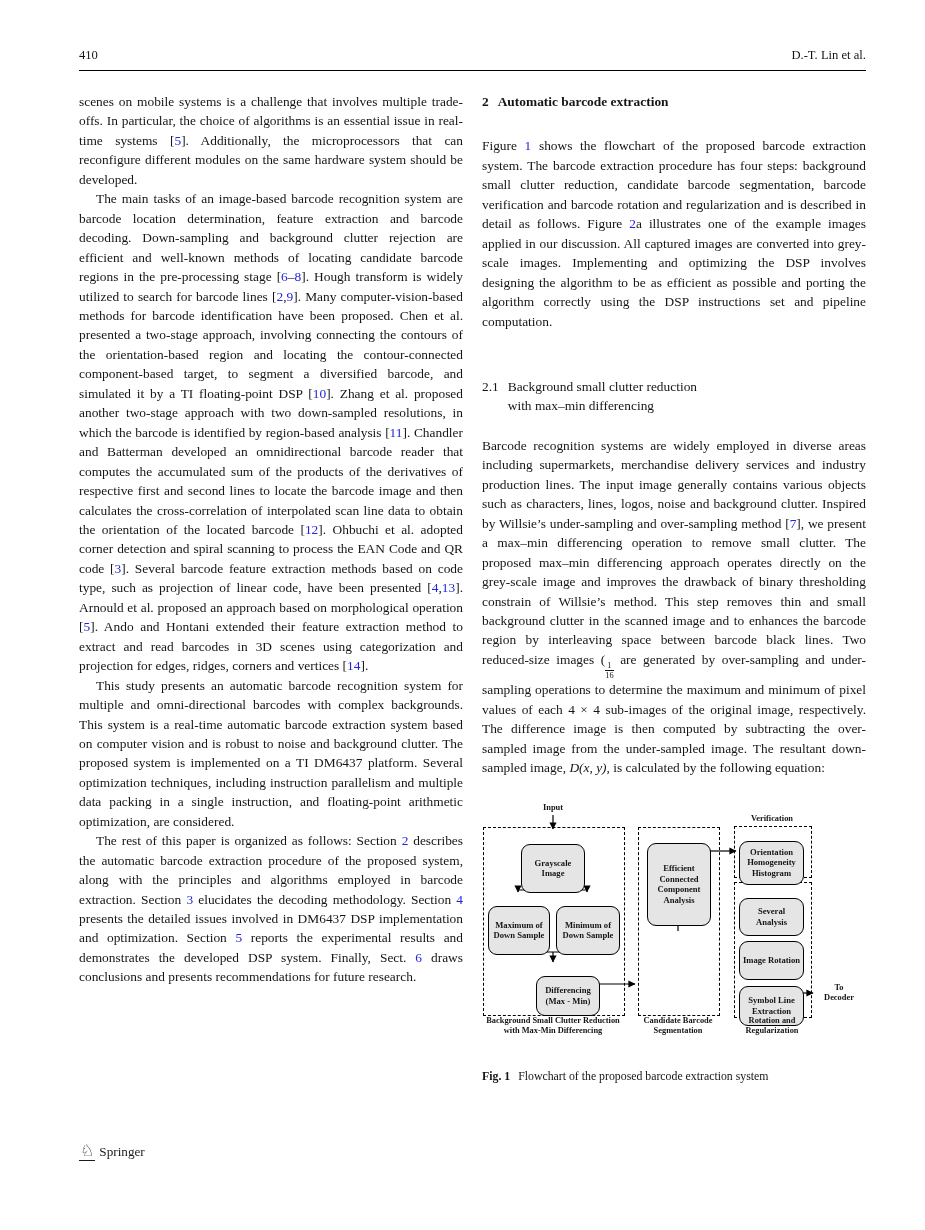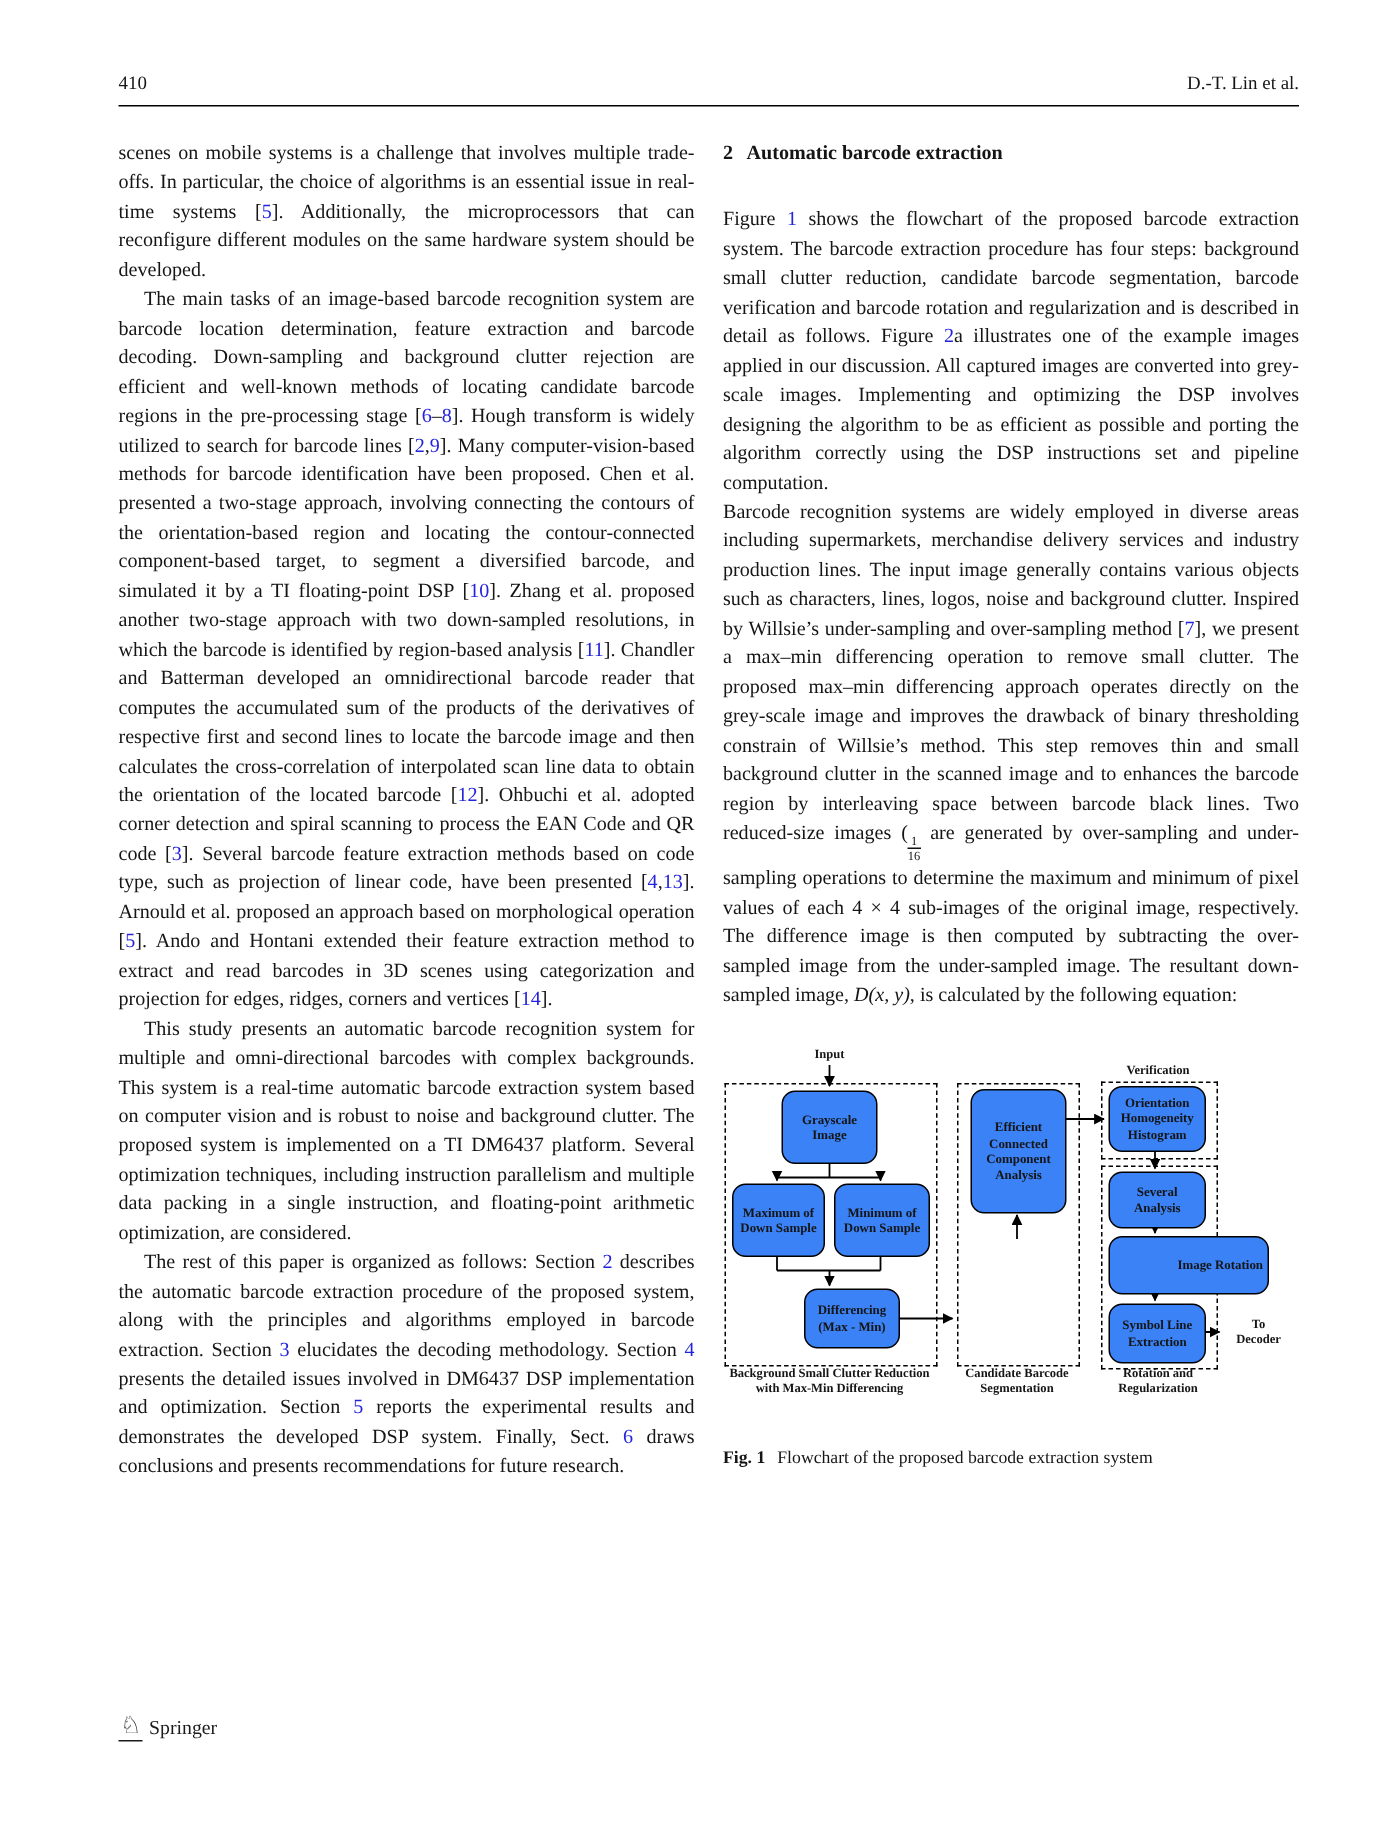--- a/index.html
+++ b/index.html
@@ -16,23 +16,23 @@
   .italic{font-style:italic;}
   .frac{display:inline-flex;flex-direction:column;vertical-align:-0.5em;
         font-size:0.62em;line-height:1.1;text-align:center;}
   .fn{border-bottom:0.9px solid #111;padding:0 1px;display:block;}
   .fd{display:block;}
   .sec-heading{font-weight:bold;margin:0 0 25px 0;display:flex;gap:9px;text-align:left;}
   .subsec{margin:46px 0 20px 0;display:flex;gap:9px;text-align:left;}
   .sstitle{white-space:pre-line;}
   
   .fig{position:relative;width:388px;height:238px;margin-top:24px;text-align:left;}
-  .fbox{position:absolute;border:1.3px solid #000;border-radius:9px;background:#3b82f6;
+  .fbox{position:absolute;border:1.3px solid #000;border-radius:9px;background:#e5e5e5;
         display:flex;align-items:center;justify-content:center;text-align:center;
-        font-weight:bold;font-size:8.6px;line-height:1.22;white-space:pre-line;z-index:3;}
+        font-weight:bold;font-size:8.6px;line-height:1.22;white-space:pre-line;z-index:3;margin-top:12px;}
   .dgroup{position:absolute;border:1.1px dashed #000;z-index:1;background:transparent;}
   .flabel{position:absolute;font-weight:bold;font-size:8.4px;line-height:1.25;
           text-align:center;white-space:pre-line;z-index:3;}
   .arrows{position:absolute;left:0;top:0;z-index:2;}
   .fig-caption{margin-top:27px;font-size:11.8px;text-align:left;}
   .fig-caption .cap-label{font-weight:bold;margin-right:8px;}
   .footer{position:absolute;left:79px;top:1143px;display:flex;align-items:center;gap:4px;
           font-size:13.2px;color:#1b1b1b;}
   .knight{font-size:16px;line-height:1;border-bottom:1px solid #1b1b1b;padding:0 1px 1px 1px;}
 </style>
@@ -55,20 +55,25 @@
         <p class="ind"><span>This study presents an automatic barcode recognition system for multiple and omni-directional barcodes with complex backgrounds. This system is a real-time automatic barcode extraction system based on computer vision and is robust to noise and background clutter. The proposed system is implemented on a TI DM6437 platform. Several optimization techniques, including instruction parallelism and multiple data packing in a single instruction, and floating-point arithmetic optimization, are considered.</span></p>
         <p class="ind"><span>The rest of this paper is organized as follows: Section </span><span class="link">2</span><span> describes the automatic barcode extraction procedure of the proposed system, along with the principles and algorithms employed in barcode extraction. Section </span><span class="link">3</span><span> elucidates the decoding methodology. Section </span><span class="link">4</span><span> presents the detailed issues involved in DM6437 DSP implementation and optimization. Section </span><span class="link">5</span><span> reports the experimental results and demonstrates the developed DSP system. Finally, Sect. </span><span class="link">6</span><span> draws conclusions and presents recommendations for future research.</span></p>
       </div>
 
       <div class="col">
         <div class="sec-heading">
           <span>2</span>
           <span>Automatic barcode extraction</span>
         </div>
         <p><span>Figure </span><span class="link">1</span><span> shows the flowchart of the proposed barcode extraction system. The barcode extraction procedure has four steps: background small clutter reduction, candidate barcode segmentation, barcode verification and barcode rotation and regularization and is described in detail as follows. Figure </span><span class="link">2</span><span>a illustrates one of the example images applied in our discussion. All captured images are converted into grey-scale images. Implementing and optimizing the DSP involves designing the algorithm to be as efficient as possible and porting the algorithm correctly using the DSP instructions set and pipeline computation.</span></p>
+        <div class="subsec">
+          <span>2.1</span>
+          <span class="sstitle">Background small clutter reduction
+with max–min differencing</span>
+        </div>
         <p><span>Barcode recognition systems are widely employed in diverse areas including supermarkets, merchandise delivery services and industry production lines. The input image generally contains various objects such as characters, lines, logos, noise and background clutter. Inspired by Willsie’s under-sampling and over-sampling method [</span><span class="link">7</span><span>], we present a max–min differencing operation to remove small clutter. The proposed max–min differencing approach operates directly on the grey-scale image and improves the drawback of binary thresholding constrain of Willsie’s method. This step removes thin and small background clutter in the scanned image and to enhances the barcode region by interleaving space between barcode black lines. Two reduced-size images (</span><span class="frac">
               <span class="fn">1</span>
               <span class="fd">16</span>
             </span><span> are generated by over-sampling and under-sampling operations to determine the maximum and minimum of pixel values of each 4 × 4 sub-images of the original image, respectively. The difference image is then computed by subtracting the over-sampled image from the under-sampled image. The resultant down-sampled image, </span><span class="italic">D(x, y)</span><span>, is calculated by the following equation:</span></p>
 
         <div class="fig">
 
           <div class="dgroup" style="left:1px;top:25px;width:140px;height:187px;"></div>
           <div class="dgroup" style="left:156px;top:25px;width:80px;height:187px;"></div>
           <div class="dgroup" style="left:252px;top:24px;width:76px;height:50px;"></div>
@@ -113,21 +118,21 @@
 (Max - Min)</div>
           <div class="fbox" style="left:165px;top:29px;width:62px;height:81px;">Efficient
 Connected
 Component
 Analysis</div>
           <div class="fbox" style="left:257px;top:27px;width:63px;height:42px;">Orientation
 Homogeneity
 Histogram</div>
           <div class="fbox" style="left:257px;top:84px;width:63px;height:36px;">Several
 Analysis</div>
-          <div class="fbox" style="left:257px;top:127px;width:63px;height:37px;padding-left:42px;">Image Rotation</div>
+          <div class="fbox" style="left:257px;top:127px;width:63px;height:37px;">Image Rotation</div>
           <div class="fbox" style="left:257px;top:172px;width:63px;height:38px;">Symbol Line
 Extraction</div>
 
           <div class="flabel" style="left:332px;top:181px;width:50px;">To
 Decoder</div>
 
           <div class="flabel" style="left:-6px;top:214px;width:154px;">Background Small Clutter Reduction
 with Max-Min Differencing</div>
           <div class="flabel" style="left:151px;top:214px;width:90px;">Candidate Barcode
 Segmentation</div>

